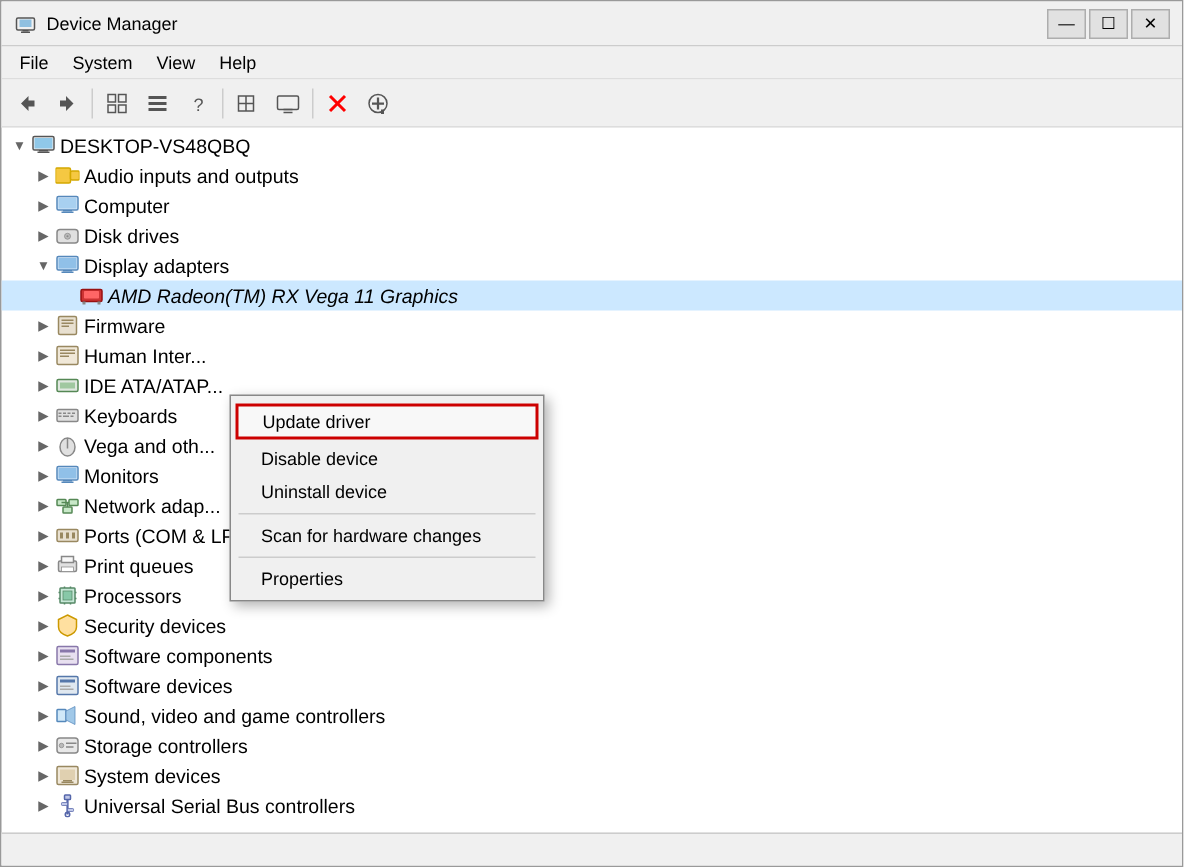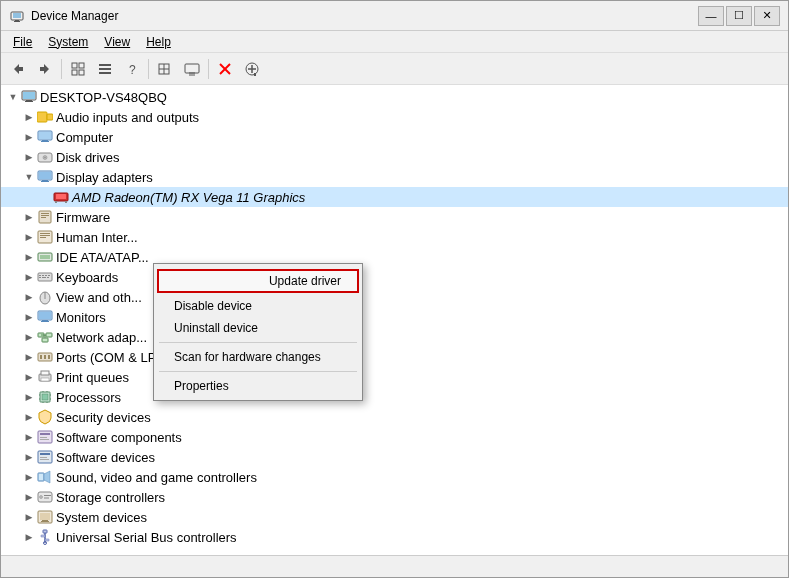--- a/index.html
+++ b/index.html
@@ -62,21 +62,20 @@
       background: #f0f0f0;
       display: flex;
       align-items: center;
       padding: 0 4px;
       border-bottom: 1px solid #ddd;
     }
     .menu-item {
       padding: 2px 8px;
       cursor: pointer;
       font-size: 12px;
-      text-decoration: underline;
     }
     .toolbar {
       height: 32px;
       background: #f0f0f0;
       display: flex;
       align-items: center;
       padding: 2px 4px;
       border-bottom: 1px solid #ddd;
       gap: 1px;
     }
@@ -410,21 +409,21 @@
       </div>
 
       <div class="tree-item" style="padding-left:20px;">
         <span class="expander">▶</span>
         <span class="item-icon">
           <svg width="14" height="16" viewBox="0 0 14 16">
               <ellipse cx="7" cy="9" rx="5" ry="6" fill="#e0e0e0" stroke="#888" stroke-width="1"></ellipse>
               <line x1="7" y1="3" x2="7" y2="10" stroke="#888" stroke-width="1"></line>
             </svg>
         </span>
-        <span class="item-label">View and oth...</span>
+        <span class="item-label">Vega and oth...</span>
       </div>
 
       <div class="tree-item" style="padding-left:20px;">
         <span class="expander">▶</span>
         <span class="item-icon">
           <svg width="16" height="14" viewBox="0 0 16 14">
               <rect x="1" y="1" width="14" height="9" rx="1" fill="#d8e8f8" stroke="#5588bb" stroke-width="1"></rect>
               <rect x="2" y="2" width="12" height="7" fill="#90c0e8"></rect>
               <rect x="5" y="10" width="6" height="1" fill="#5588bb"></rect>
               <rect x="4" y="11" width="8" height="1" fill="#5588bb"></rect>
@@ -574,21 +573,21 @@
               <rect x="7" y="10" width="4" height="2" rx="0.5" fill="#c0c8e8" stroke="#5566aa" stroke-width="0.5"></rect>
               <circle cx="7" cy="14" r="1.5" fill="none" stroke="#5566aa" stroke-width="1"></circle>
             </svg>
         </span>
         <span class="item-label">Universal Serial Bus controllers</span>
       </div>
 
     </div>
 
     <div class="context-menu" style="top: 178px; left: 152px;">
-      <div class="ctx-item highlighted-item" style="border: 2px solid #cc0000; margin: 2px 3px; padding: 3px 16px; background: #f8f8f8; justify-content: flex-end;">
+      <div class="ctx-item highlighted-item" style="border: 2px solid #cc0000; margin: 2px 3px; padding: 3px 16px; background: #f8f8f8;">
         <span>Update driver</span>
       </div>
       <div class="ctx-item">
         <span>Disable device</span>
       </div>
       <div class="ctx-item">
         <span>Uninstall device</span>
       </div>
       <div class="ctx-separator"></div>
       <div class="ctx-item">

